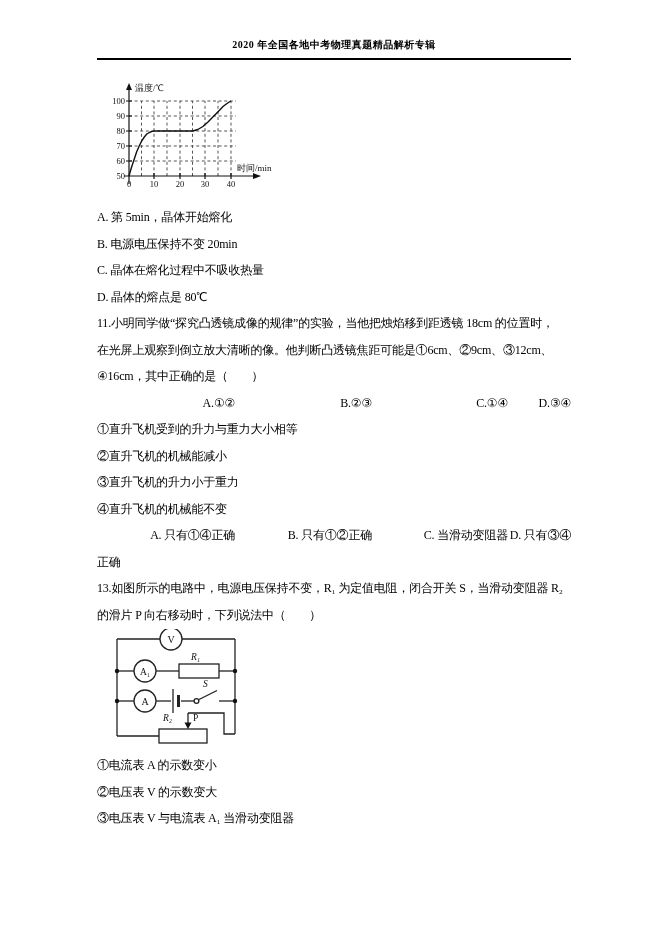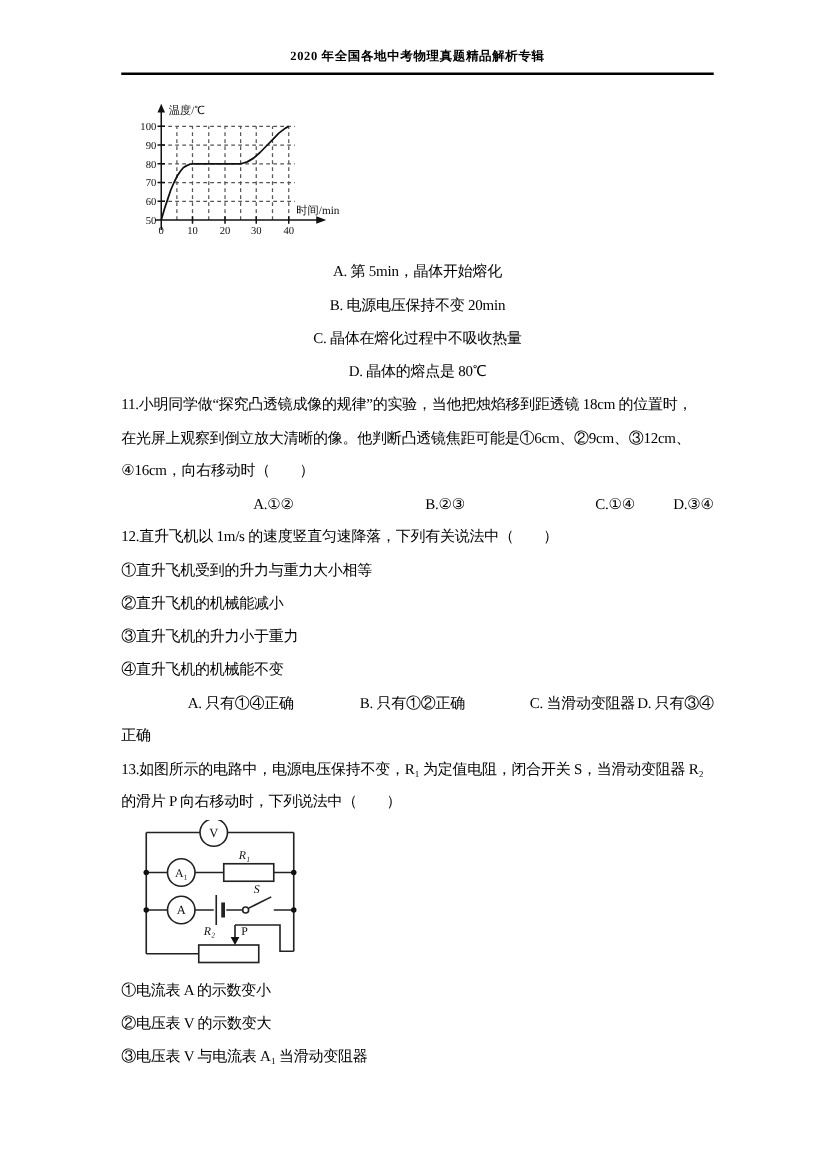--- a/index.html
+++ b/index.html
@@ -5,21 +5,21 @@
   html,body{margin:0;padding:0;background:#ffffff;}
   .page{position:relative;width:661px;height:935px;background:#fff;overflow:hidden;
         font-family:"Liberation Serif",serif;color:#000;border-radius:31px;}
   .content{padding:0 90px 0 97px;}
   .header-title{padding-top:38px;text-align:center;font-size:10px;font-weight:bold;letter-spacing:.5px;}
   .header-rule{border-bottom:2px solid #000;margin-top:6px;}
   .ln{font-size:12px;line-height:26.5px;height:26.5px;white-space:nowrap;letter-spacing:-.2px;}
   .opt-grid{display:grid;grid-template-columns:138px 137px 136px auto;text-align:right;}
   .graph-wrap{margin:20px 0 0 6px;height:116px;}
   .circuit-wrap{margin:1px 0 0 10px;height:123px;}
-  .q10{margin-top:8px;text-align:center;}
+  .q10{margin-top:8px;}
   svg text{font-family:"Liberation Serif",serif;fill:#111;}
   .tick{font-size:8.5px;}
   .axis-label{font-size:9px;}
   .grid-line{stroke:#555;stroke-width:1;stroke-dasharray:3 2.6;}
   .axis-stroke{stroke:#111;stroke-width:1.2;fill:none;}
   .axis-fill{fill:#111;stroke:none;}
   .curve{fill:none;stroke:#111;stroke-width:1.4;stroke-linejoin:round;}
   .cw{stroke:#222;stroke-width:1.3;fill:none;}
   .cw-thick{stroke:#222;stroke-width:3;fill:none;}
   .cmp{fill:#fff;stroke:#222;stroke-width:1.3;}
@@ -99,31 +99,30 @@
     <div class="q10">
       <div class="ln">A. 第 5min，晶体开始熔化</div>
       <div class="ln">B. 电源电压保持不变 20min</div>
       <div class="ln">C. 晶体在熔化过程中不吸收热量</div>
       <div class="ln">D. 晶体的熔点是 80℃</div>
     </div>
 
     <div>
       <div class="ln">11.小明同学做“探究凸透镜成像的规律”的实验，当他把烛焰移到距透镜 18cm 的位置时，</div>
       <div class="ln">在光屏上观察到倒立放大清晰的像。他判断凸透镜焦距可能是①6cm、②9cm、③12cm、</div>
-      <div class="ln">④16cm，向右移动时（　　）</div>
+      <div class="ln">④16cm，其中正确的是（　　）</div>
       <div class="opt-grid">
         <span class="ln">A.①②</span>
         <span class="ln">B.②③</span>
         <span class="ln">C.①④</span>
         <span class="ln">D.③④</span>
       </div>
     </div>
 
     <div>
-      <div class="ln">12.直升飞机以 1m/s 的速度竖直匀速降落，下列有关说法中（　　）</div>
       <div class="ln">①直升飞机受到的升力与重力大小相等</div>
       <div class="ln">②直升飞机的机械能减小</div>
       <div class="ln">③直升飞机的升力小于重力</div>
       <div class="ln">④直升飞机的机械能不变</div>
       <div class="opt-grid">
         <span class="ln">A. 只有①④正确</span>
         <span class="ln">B. 只有①②正确</span>
         <span class="ln">C. 当滑动变阻器</span>
         <span class="ln">D. 只有③④</span>
       </div>

